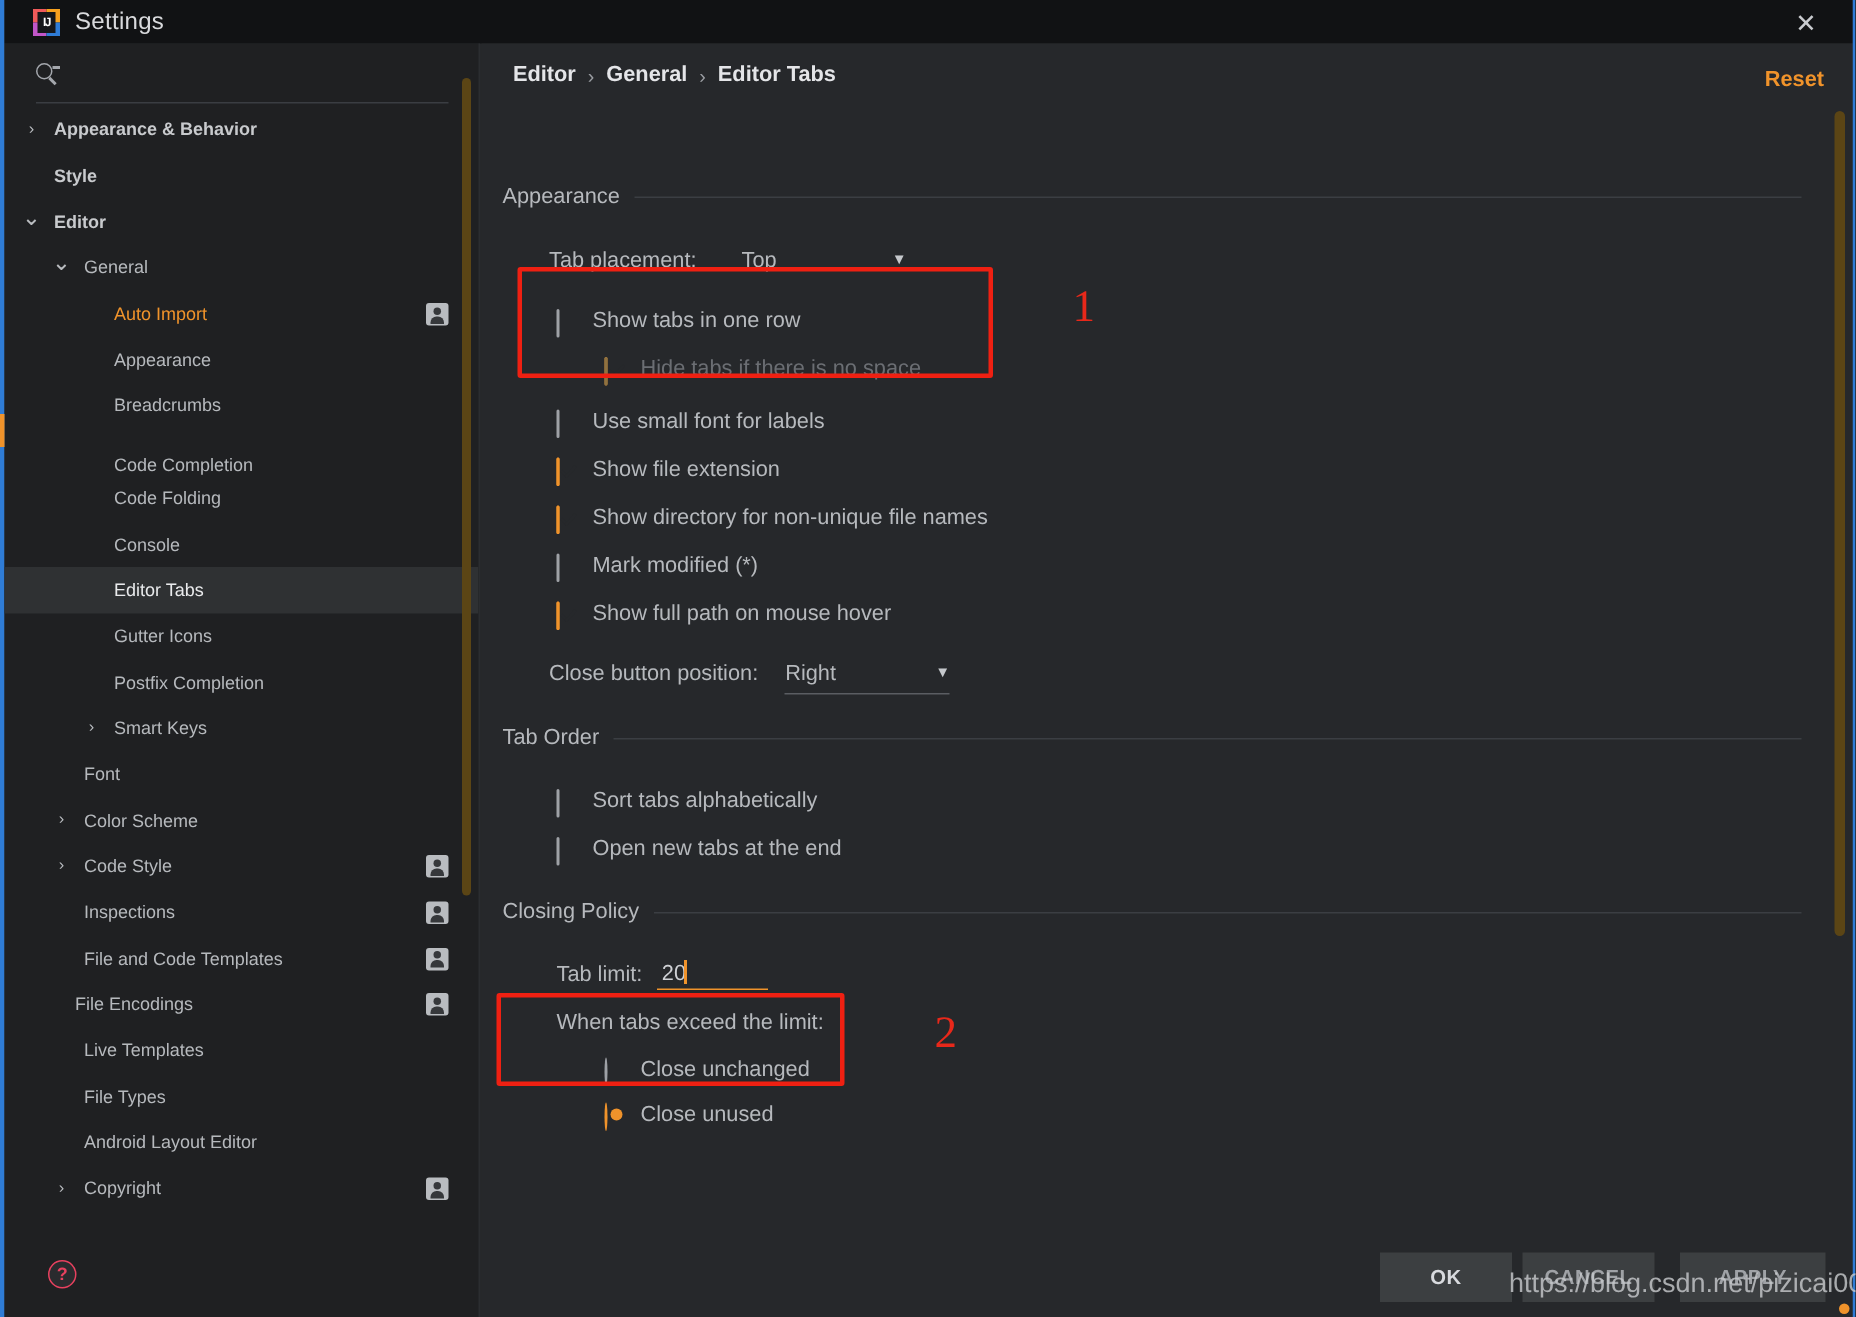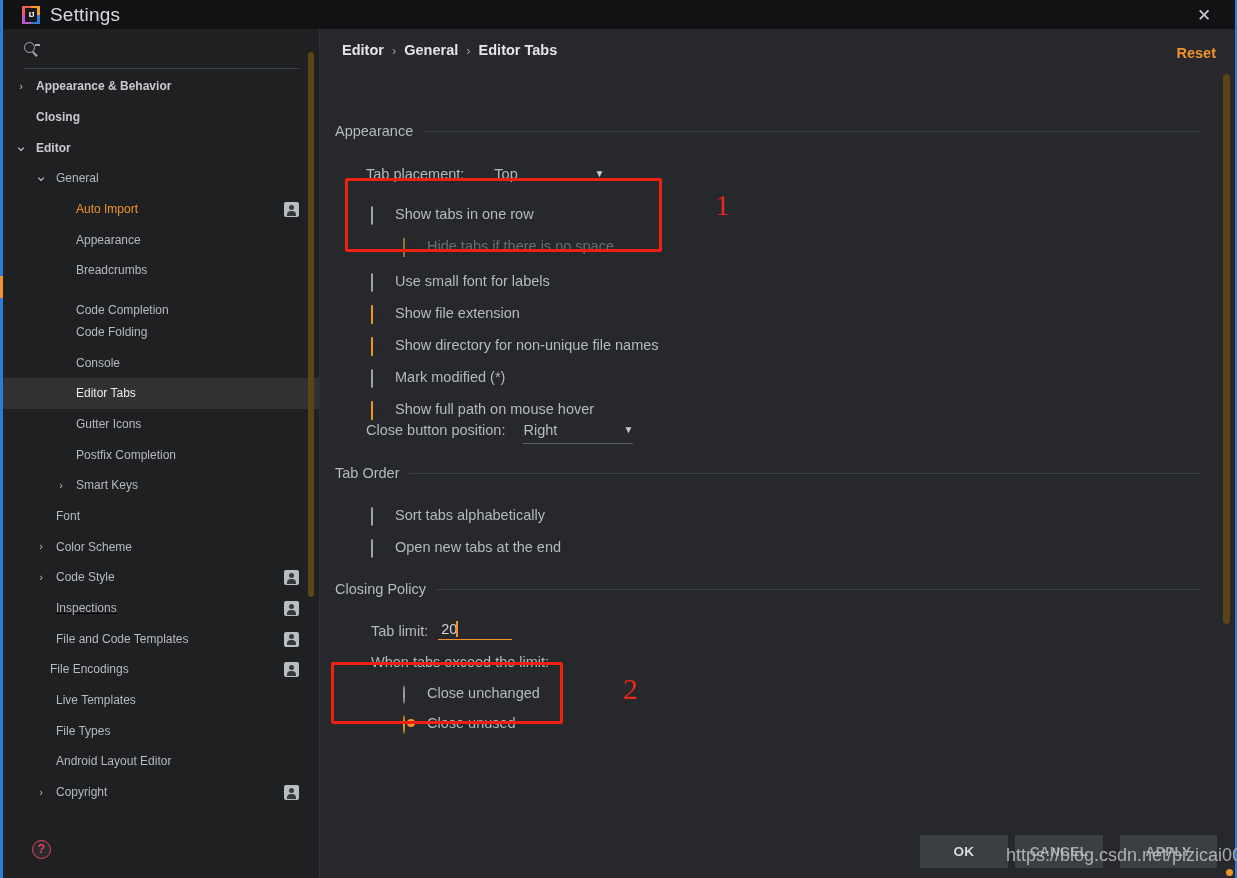--- a/index.html
+++ b/index.html
@@ -30,21 +30,21 @@
   .app-icon .q1 { position:absolute; left:0; top:0; width:9px; height:9px; background:#f05a5a; }
   .app-icon .q2 { position:absolute; right:0; top:0; width:9px; height:9px; background:#f8a11e; }
   .app-icon .q3 { position:absolute; left:0; bottom:0; width:9px; height:9px; background:#c156c8; }
   .app-icon .q4 { position:absolute; right:0; bottom:0; width:9px; height:9px; background:#2f7cd6; }
   .app-icon .inner {
     position:absolute; left:3px; top:2px; width:12px; height:14px;
     background:#16171a; color:#fff; font-size:8px; font-weight:bold;
     line-height:14px; text-align:center; letter-spacing:-1px;
   }
   .title-text {
-    color: #d9dadd; font-size: 19px; letter-spacing: .2px;
+    color: #d9dadd; font-size: 16px; letter-spacing: .2px;
   }
   .win-close {
     position: absolute; right: 20px; top: 4px;
     width: 22px; height: 22px; color: #c9cbcf; font-size: 17px;
     display: flex; align-items: center; justify-content: center;
     cursor: pointer; line-height: 1;
   }
 
   
   .sidebar {
@@ -282,21 +282,21 @@
       <div class="search-underline"></div>
     </div>
 
     <div class="tree" id="tree">
         <div class="tree-item bold" style="padding-left: 10px;">
           <span class="tree-arrow">›</span>
           <span class="tree-label" style="margin-left: 7px;">Appearance &amp; Behavior</span>
         </div>
         <div class="tree-item bold" style="padding-left: 10px;">
           <span class="tree-arrow empty"></span>
-          <span class="tree-label" style="margin-left: 7px;">Closing</span>
+          <span class="tree-label" style="margin-left: 7px;">Style</span>
         </div>
         <div class="tree-item bold" style="padding-left: 10px;">
           <span class="tree-arrow" style="font-size: 15px; margin-top: -5px;">⌄</span>
           <span class="tree-label" style="margin-left: 7px;">Editor</span>
         </div>
         <div class="tree-item" style="padding-left: 30px;">
           <span class="tree-arrow" style="font-size: 15px; margin-top: -5px;">⌄</span>
           <span class="tree-label" style="margin-left: 7px;">General</span>
         </div>
         <div class="tree-item accent" style="padding-left: 50px;">
@@ -346,21 +346,21 @@
         </div>
         <div class="tree-item" style="padding-left: 30px;">
           <span class="tree-arrow">›</span>
           <span class="tree-label" style="margin-left: 7px;">Color Scheme</span>
         </div>
         <div class="tree-item" style="padding-left: 30px;">
           <span class="tree-arrow">›</span>
           <span class="tree-label" style="margin-left: 7px;">Code Style</span>
           <span class="badge-icon"></span>
         </div>
-        <div class="tree-item" style="padding-left: 30px; text-decoration: underline;">
+        <div class="tree-item" style="padding-left: 30px;">
           <span class="tree-arrow empty"></span>
           <span class="tree-label" style="margin-left: 7px;">Inspections</span>
           <span class="badge-icon"></span>
         </div>
         <div class="tree-item" style="padding-left: 30px;">
           <span class="tree-arrow empty"></span>
           <span class="tree-label" style="margin-left: 7px;">File and Code Templates</span>
           <span class="badge-icon"></span>
         </div>
         <div class="tree-item" style="padding-left: 24px;">
@@ -444,21 +444,21 @@
       <div class="cb-row" style="margin-left:50px; margin-top:16px;">
         <span class="cb"><span class="box"></span></span>
         <span class="lbl">Mark modified (*)</span>
       </div>
 
       <div class="cb-row" style="margin-left:50px; margin-top:16px;">
         <span class="cb on"><span class="box"></span></span>
         <span class="lbl">Show full path on mouse hover</span>
       </div>
 
-      <div class="row" style="margin-left:45px; ">
+      <div class="row" style="margin-left:45px; margin-top:19px;">
         <span class="lbl">Close button position:</span>
         <div class="combo underlined" style="margin-left:18px; width:110px;">
           <span class="val">Right</span>
           <span class="caret">▼</span>
         </div>
       </div>
 
       <div class="section-head" style="margin-top:23px;">
         <span class="st">Tab Order</span>
         <span class="line"></span>

